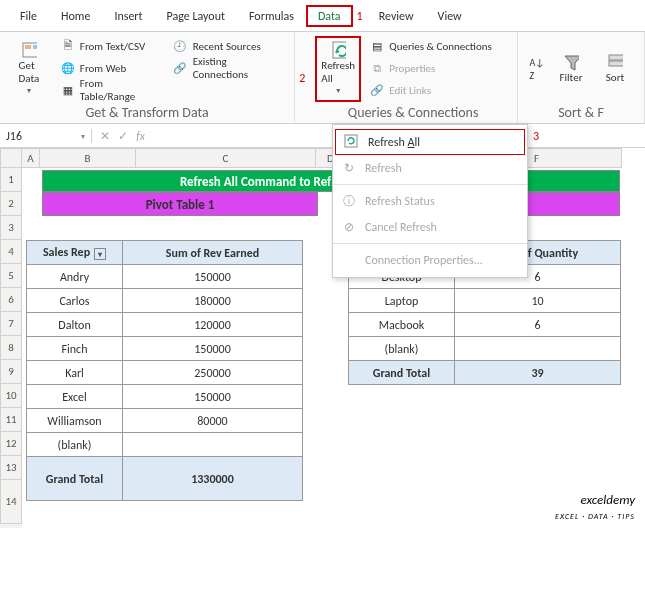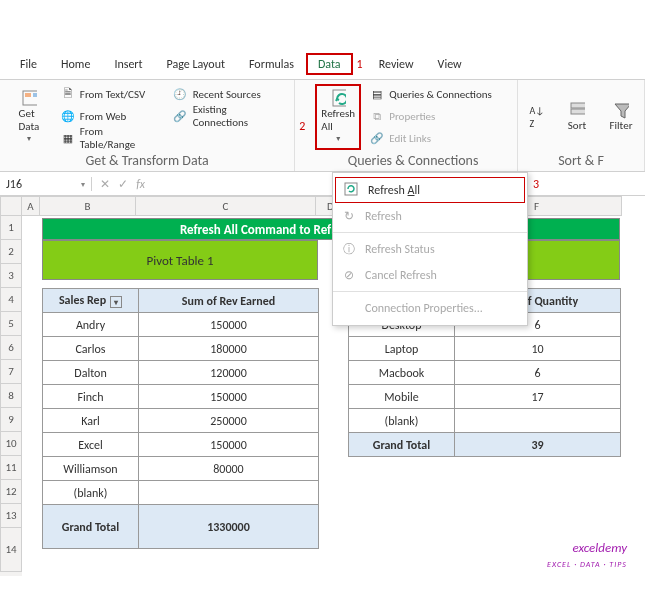--- a/index.html
+++ b/index.html
@@ -1,19 +1,19 @@
 <!DOCTYPE html>
 <html><head>
 <meta charset="utf-8">
 <style>
   * { box-sizing: border-box; margin: 0; padding: 0; }
   body { font-family: "Segoe UI", Calibri, sans-serif; font-size: 12px; background: #fff; color: #333; width: 645px; }
   
   
-  .tab-bar { display: flex; align-items: center; height: 32px; border-bottom: 1px solid #d0d0d0; padding-left: 8px; margin-top: 48px; }
+  .tab-bar { display: flex; align-items: center; height: 32px; border-bottom: 1px solid #d0d0d0; padding-left: 8px; }
   .tab { padding: 4px 12px; cursor: pointer; font-size: 12px; }
   .tab.active { color: #217346; }
   .tab.boxed { border: 2px solid #c00; padding: 2px 10px; }
   .anno-num { color: #c00; font-size: 12px; padding: 0 4px; }
   
   
   .ribbon { display: flex; height: 92px; border-bottom: 1px solid #d0d0d0; background: #fafafa; position: relative; }
   .ribbon-group { display: flex; flex-direction: column; justify-content: space-between; border-right: 1px solid #e0e0e0; padding: 4px 6px 2px 6px; }
   .group-body { display: flex; gap: 4px; flex: 1; }
   .group-title { text-align: center; font-size: 14px; color: #666; padding-top: 2px; }
@@ -45,38 +45,38 @@
   .corner { height: 20px; border: 1px solid #d0d0d0; background:#f3f2f1;}
   .row-hdr { height: 24px; display: flex; align-items: center; justify-content: center; font-size: 11px; color: #555; border: 1px solid #d0d0d0; border-top:none;}
   .row-hdr.tall { height: 44px; }
   .grid { flex: 1; position: relative; }
   .col-hdrs { display: flex; height: 20px; }
   .col-hdr { background: #f3f2f1; border: 1px solid #d0d0d0; border-left:none; display: flex; align-items: center; justify-content: center; font-size: 11px; color: #555; }
   .cA{width:18px;} .cB{width:96px;} .cC{width:180px;} .cD{width:30px;} .cE{width:106px;} .cF{width:170px;}
   
   .body-area { position: relative; }
   .title-banner { position: absolute; top: 2px; left: 20px; width: 578px; height: 22px; background: #00b050; color: #fff; font-weight: bold; display: flex; align-items: center; justify-content: center; border: 1px solid #888; font-size:13px;}
-  .sub-banner { position: absolute; top: 24px; height: 40px; background: #84cc16; font-weight: normal; display: flex; align-items: center; justify-content: center; border: 1px solid #888; font-size:13px;}
+  .sub-banner { position: absolute; top: 24px; height: 24px; background: #d946ef; font-weight: bold; display: flex; align-items: center; justify-content: center; border: 1px solid #888; font-size:13px;}
   .sub1 { left: 20px; width: 276px; }
   .sub2 { left: 326px; width: 272px; }
   
   .pt { position: absolute; border-collapse: collapse; }
   .pt th, .pt td { border: 1px solid #999; padding: 4px 8px; font-size: 12px; text-align: center; height: 24px; }
   .pt th { background: #dde9f5; font-weight: bold; }
   .pt .gt { background: #dde9f5; font-weight: bold; }
   .filter-btn { display:inline-block; width:12px; height:12px; border:1px solid #888; margin-left:4px; font-size:8px; line-height:10px; vertical-align:middle; color:#555;}
-  .pt1 { top: 72px; left: 20px; }
+  .pt1 { top: 72px; left: 4px; }
   .pt1 th:nth-child(1), .pt1 td:nth-child(1){ width:96px;}
   .pt1 th:nth-child(2), .pt1 td:nth-child(2){ width:180px;}
   .pt1 .gt td{height:44px;}
   .pt2 { top: 72px; left: 326px; }
   .pt2 th:nth-child(1), .pt2 td:nth-child(1){ width:106px;}
   .pt2 th:nth-child(2), .pt2 td:nth-child(2){ width:166px;}
   
-  .watermark { position:absolute; bottom:6px; right:18px; color:#a21caf; font-style:italic; font-size:13px; text-align:right; line-height:1.1;}
+  .watermark { position:absolute; bottom:6px; right:10px; color:#000000; font-style:italic; font-size:13px; text-align:right; line-height:1.1;}
   .watermark .sub{font-size:8px; letter-spacing:1px;}
 </style>
 </head>
 <body>
 
 <div class="tab-bar">
   <span class="tab">File</span>
   <span class="tab">Home</span>
   <span class="tab">Insert</span>
   <span class="tab">Page Layout</span>
@@ -163,36 +163,36 @@
       </div>
     </div>
     <div class="group-title">Queries &amp; Connections</div>
   </div>
 
   <div class="ribbon-group" style="flex:1;">
     <div class="group-body">
       <div class="big-btn" style="width:26px;">
         <span style="font-size:10px;">A↓<br>Z</span>
       </div>
+      <div class="big-btn" style="width:34px;">
+        <span class="icon-sm">
+          <svg width="20" height="20">
+              <path d="M2 3 h16 l-6 7 v7 l-4 -2 v-5 z" fill="#bbb" stroke="#666"></path>
+            </svg>
+        </span>
+        <span>Filter</span>
+      </div>
       <div class="big-btn">
         <span class="icon-sm">
           <svg width="24" height="20">
               <rect x="2" y="2" width="20" height="5" fill="#ddd" stroke="#888"></rect>
               <rect x="2" y="8" width="20" height="5" fill="#ddd" stroke="#888"></rect>
             </svg>
         </span>
         <span>Sort</span>
-      </div>
-      <div class="big-btn" style="width:34px;">
-        <span class="icon-sm">
-          <svg width="20" height="20">
-              <path d="M2 3 h16 l-6 7 v7 l-4 -2 v-5 z" fill="#bbb" stroke="#666"></path>
-            </svg>
-        </span>
-        <span>Filter</span>
       </div>
     </div>
     <div class="group-title">Sort &amp; F</div>
   </div>
 
   <div class="dropdown">
     <div class="dd-item hl">
       <span class="icon-sm">
           <svg width="16" height="16">
             <rect x="1" y="1" width="12" height="12" fill="none" stroke="#888"></rect>
@@ -325,24 +325,20 @@
             </tr>
         <tr>
               <td>Laptop</td>
               <td>10</td>
             </tr>
         <tr>
               <td>Macbook</td>
               <td>6</td>
             </tr>
         <tr>
-              <td>Mobile</td>
-              <td>17</td>
-            </tr>
-        <tr>
               <td>(blank)</td>
               <td></td>
             </tr>
         <tr class="gt">
               <td>Grand Total</td>
               <td>39</td>
             </tr>
       </tbody>
         </table>
 

